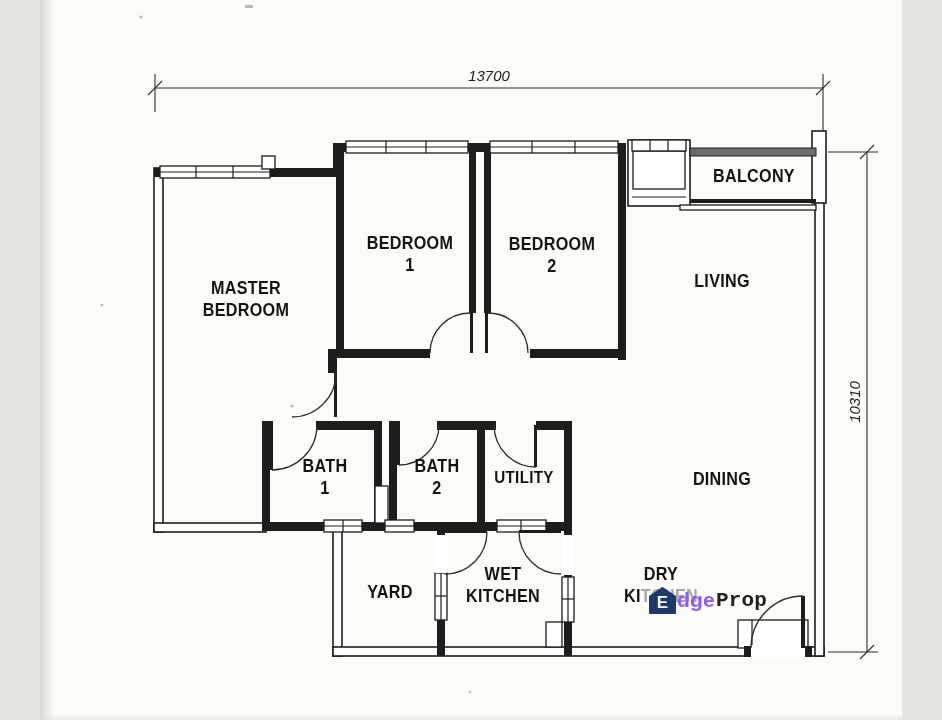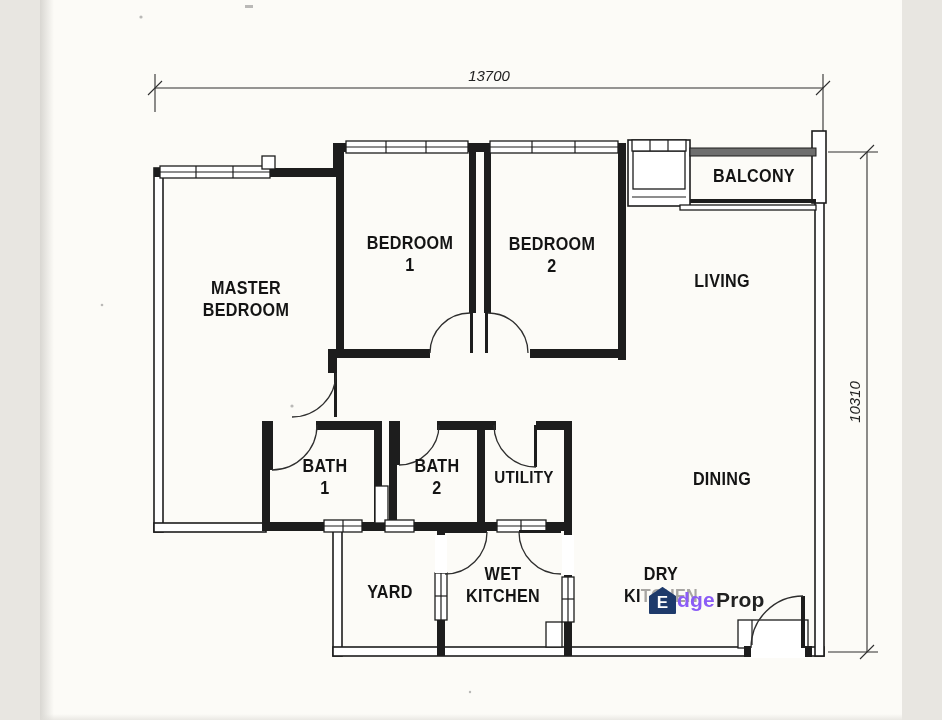--- a/index.html
+++ b/index.html
@@ -44,21 +44,21 @@
   .room-label .ghost{color:#a7a5a2;}
   .l2{display:inline;}
   
   .wm{
     position:absolute;left:609px;top:586px;height:28px;
     display:flex;align-items:center;gap:1px;
     font-weight:700;font-size:21px;letter-spacing:.2px;
   }
   .wm svg{display:block;}
   .wm .wm-blue{color:#8b5cf6;}
-  .wm .wm-dark{color:#212121;}
+  .wm .wm-dark{color:#212121;font-family:Liberation Mono, monospace;}
   .wm-house-letter{
     font-size:17px;font-weight:700;fill:#ffffff;text-anchor:middle;
     font-family:"Liberation Sans",sans-serif;
   }
 </style>
 </head>
 <body>
 
 <div class="stage">
 

